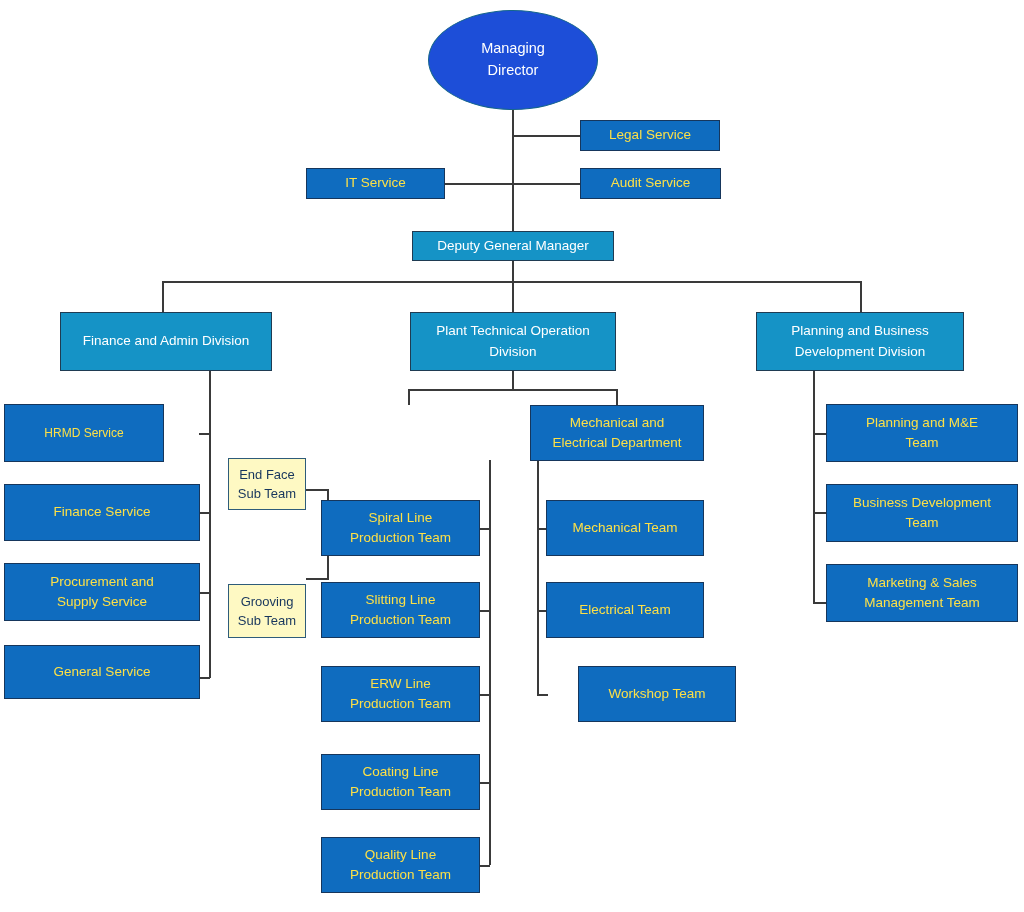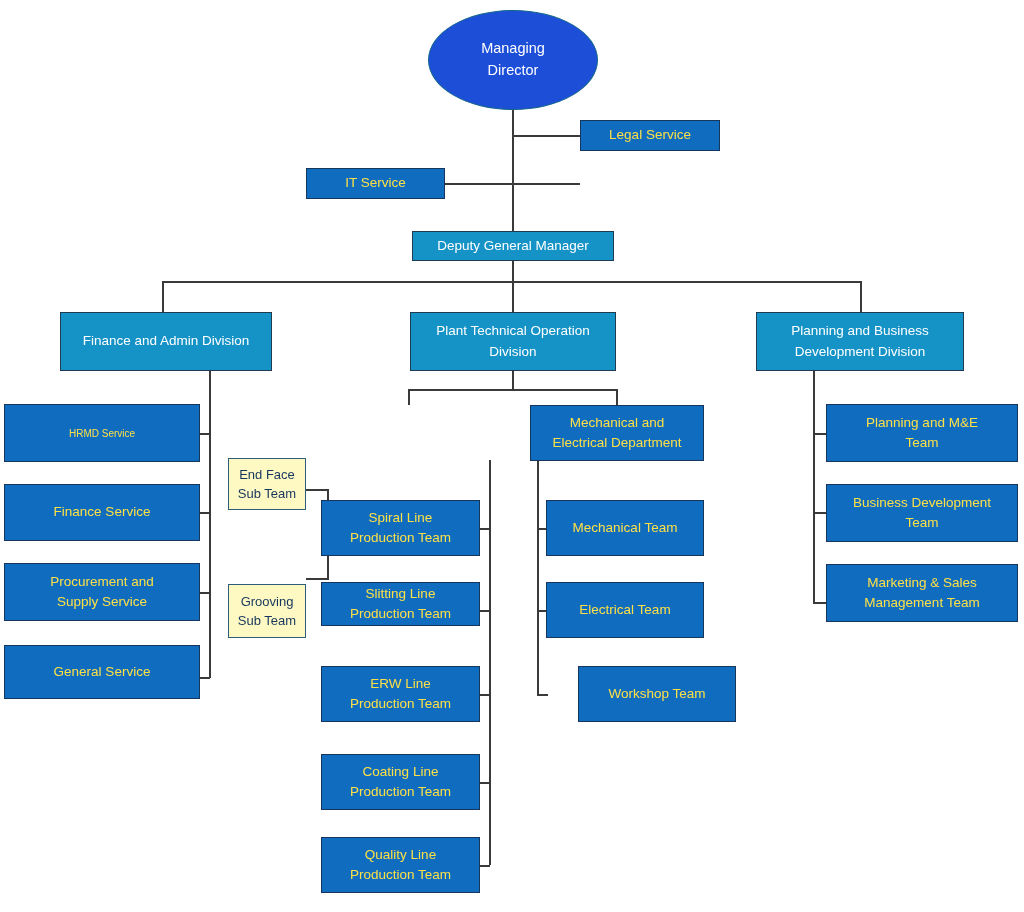--- a/index.html
+++ b/index.html
@@ -121,20 +121,23 @@
   </div>
 
   <div class="node box-dark" style="left:580px; top:120px; width:140px; height:31px; font-size:13.5px;">
     <span class="lbl">Legal Service</span>
   </div>
 
   <div class="node box-dark" style="left:306px; top:168px; width:139px; height:31px; font-size:13.5px;">
     <span class="lbl">IT Service</span>
   </div>
 
+  <div class="node box-dark" style="left:580px; top:168px; width:141px; height:31px; font-size:13.5px;">
+    <span class="lbl">Audit Service</span>
+  </div>
 
   <div class="node box-mid" style="left:412px; top:231px; width:202px; height:30px; font-size:13.5px;">
     <span class="lbl">Deputy General Manager</span>
   </div>
 
   <div class="node box-mid" style="left:60px; top:312px; width:212px; height:59px; font-size:13.5px;">
     <span class="lbl">Finance and Admin Division</span>
   </div>
 
   <div class="node box-mid" style="left:410px; top:312px; width:206px; height:59px; font-size:13.5px;">
@@ -144,21 +147,21 @@
     </span>
   </div>
 
   <div class="node box-mid" style="left:756px; top:312px; width:208px; height:59px; font-size:13.5px;">
     <span class="lbl">
       <span>Planning and Business</span><br>
       <span>Development Division</span>
     </span>
   </div>
 
-  <div class="node box-dark" style="left:4px; top:404px; width:196px; height:58px; font-size:10px;">
+  <div class="node box-dark" style="left:4px; top:404px; width:160px; height:58px; font-size:12px;">
     <span class="lbl">HRMD Service</span>
   </div>
 
   <div class="node box-dark" style="left:4px; top:484px; width:196px; height:57px; font-size:13.5px;">
     <span class="lbl">Finance Service</span>
   </div>
 
   <div class="node box-dark" style="left:4px; top:563px; width:196px; height:58px; font-size:13.5px;">
     <span class="lbl">
       <span>Procurement and</span><br>
@@ -185,21 +188,21 @@
     </span>
   </div>
 
   <div class="node box-dark" style="left:321px; top:500px; width:159px; height:56px; font-size:13.5px;">
     <span class="lbl">
       <span>Spiral Line</span><br>
       <span>Production Team</span>
     </span>
   </div>
 
-  <div class="node box-dark" style="left:321px; top:582px; width:159px; height:44px; font-size:13.5px;">
+  <div class="node box-dark" style="left:321px; top:582px; width:159px; height:56px; font-size:13.5px;">
     <span class="lbl">
       <span>Slitting Line</span><br>
       <span>Production Team</span>
     </span>
   </div>
 
   <div class="node box-dark" style="left:321px; top:666px; width:159px; height:56px; font-size:13.5px;">
     <span class="lbl">
       <span>ERW Line</span><br>
       <span>Production Team</span>

